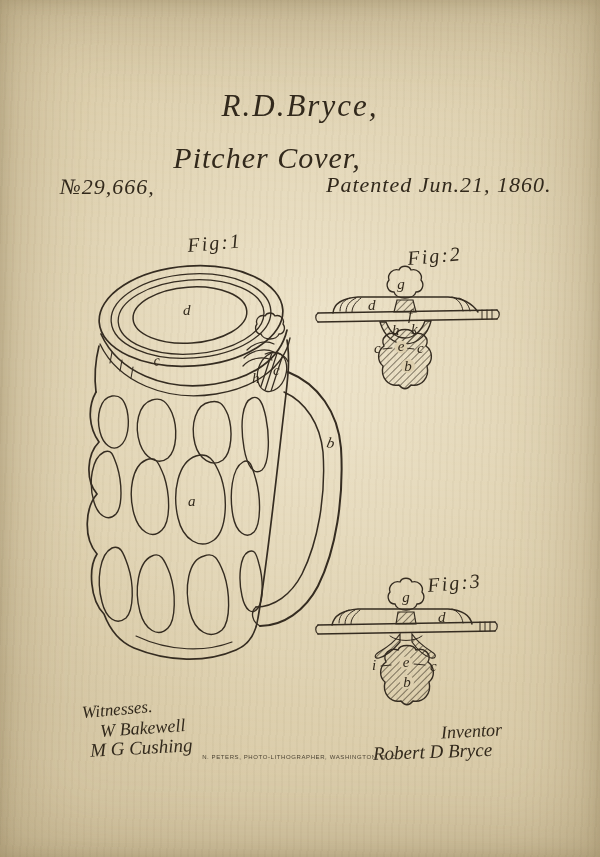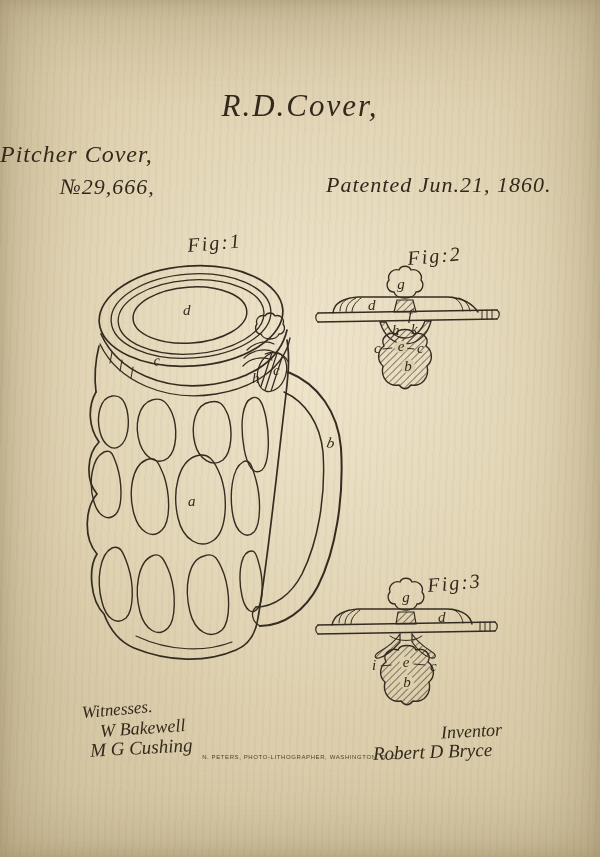--- a/index.html
+++ b/index.html
@@ -20,41 +20,41 @@
   .grain{
     position:absolute;inset:0;pointer-events:none;
     background-image:
       repeating-linear-gradient(92deg, rgba(120,100,66,.035) 0 2px, transparent 2px 7px),
       repeating-linear-gradient(4deg, rgba(255,248,230,.05) 0 3px, transparent 3px 9px);
     mix-blend-mode:multiply;
   }
   .t{position:absolute;color:#32291c;white-space:nowrap;}
   .script{font-style:italic;}
   .hdr-name{top:88px;left:0;width:600px;text-align:center;font-size:31px;letter-spacing:2px;}
-  .hdr-title{top:141px;left:0;width:534px;font-size:24px;letter-spacing:1px;}
+  .hdr-title{top:141px;left:0;width:534px;text-align:center;font-size:30px;letter-spacing:1px;}
   .hdr-no{top:174px;left:60px;font-size:22px;letter-spacing:1px;font-family:Liberation Serif, serif;}
   .hdr-date{top:172px;left:326px;font-size:22px;letter-spacing:1px;}
   .wit-head{top:700px;left:82px;font-size:17px;transform:rotate(-5deg);}
   .wit-1{top:718px;left:100px;font-size:18px;transform:rotate(-4deg);}
   .wit-2{top:737px;left:90px;font-size:19px;transform:rotate(-3deg);}
   .inv-head{top:721px;left:441px;font-size:18px;transform:rotate(-3deg);}
   .inv-sig{top:741px;left:373px;font-size:19px;transform:rotate(-2deg);}
   .litho{top:754px;left:0;width:600px;text-align:center;font-size:6px;letter-spacing:.6px;color:#4d4434;font-family:"Liberation Sans","DejaVu Sans",sans-serif;}
   svg{position:absolute;left:0;top:0;}
   svg text{font-family:"Liberation Serif","DejaVu Serif",serif;font-style:italic;fill:#32291c;}
   .figlbl{font-size:20px;letter-spacing:2px;}
   .part{font-size:15px;}
 </style>
 </head>
 <body>
 
 <div class="paper"></div>
 <div class="grain"></div>
 
-<div class="t script hdr-name">R.D.Cover,</div>
+<div class="t script hdr-name">R.D.Bryce,</div>
 <div class="t script hdr-title">Pitcher Cover,</div>
 <div class="t script hdr-no">№29,666,</div>
 <div class="t script hdr-date">Patented Jun.21, 1860.</div>
 
 <svg width="600" height="857" viewBox="0 0 600 857">
   <defs>
     <pattern id="hatch" width="5" height="5" patternUnits="userSpaceOnUse" patternTransform="rotate(45)">
       <line x1="0" y1="0" x2="0" y2="5" stroke="#3a3123" stroke-width="1.2"></line>
     </pattern>
   </defs>

